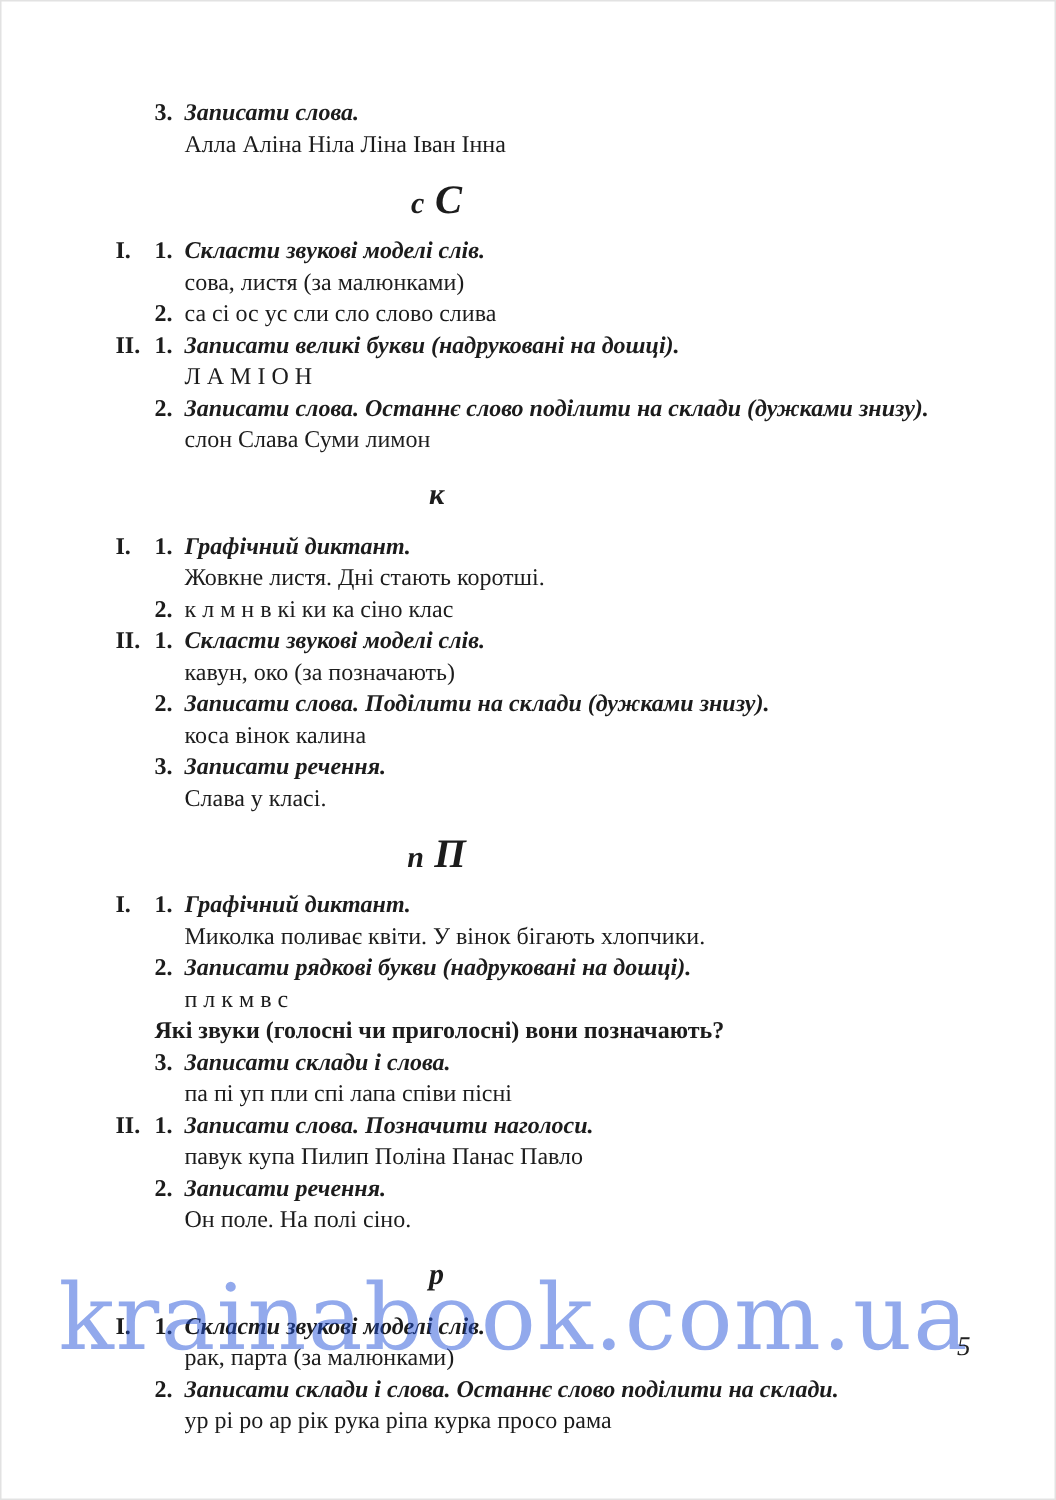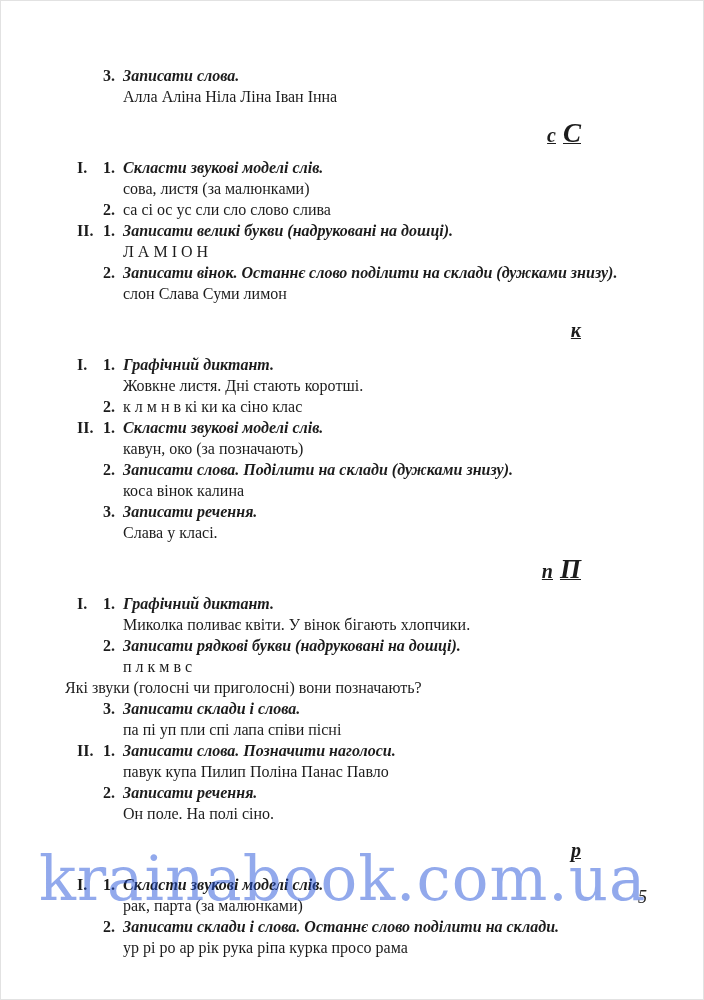--- a/index.html
+++ b/index.html
@@ -29,34 +29,33 @@
     position: absolute; left: 76px;
     font-weight: bold;
   }
   .line .num {
     position: absolute; left: 102px;
     font-weight: bold;
   }
   .line .b  { font-weight: bold; font-style: italic; }
   .line .it { font-weight: bold; font-style: italic; }
   .line.question {
-    padding-left: 64px;
-    font-weight: normal;
+    padding-left: 102px;
+    font-weight: bold;
   }
   .heading {
     width: 580px;
-    text-align: right;
+    text-align: center;
     font-weight: bold;
     font-style: italic;
     height: 32px;
     line-height: 32px;
     margin: 10px 0 8px 0;
     padding: 0;
     white-space: nowrap;
-    text-decoration: underline;
   }
   .heading .lower { font-size: 20px; }
   .heading .upper { font-size: 27px; margin-left: 7px; }
   .watermark {
     position: absolute;
     left: 38px; top: 842px;
     font-family: "DejaVu Serif", serif;
     font-size: 61px;
     color: #1d4ed8;
     opacity: 0.48;
@@ -78,21 +77,21 @@
 <div class="page">
   <div>
       <div class="line task"><span class="num">3.</span><span class="body"><span class="b">Записати слова.</span></span></div>
       <div class="line content"><span>Алла Аліна Ніла Ліна Іван Інна</span></div>
       <div class="line heading"><span class="lower">с</span><span class="upper">С</span></div>
       <div class="line task"><span class="roman">I.</span><span class="num">1.</span><span class="body"><span class="b">Скласти звукові моделі слів.</span></span></div>
       <div class="line content"><span>сова, листя (за малюнками)</span></div>
       <div class="line task"><span class="num">2.</span><span class="body"><span>са сі ос ус сли сло слово слива</span></span></div>
       <div class="line task"><span class="roman">II.</span><span class="num">1.</span><span class="body"><span class="b">Записати великі букви </span><span class="it">(надруковані на дошці)</span><span class="b">.</span></span></div>
       <div class="line content"><span>Л А М І О Н</span></div>
-      <div class="line task"><span class="num">2.</span><span class="body"><span class="b">Записати вінок. Останнє слово поділити на склади </span><span class="it">(дужками знизу)</span><span class="b">.</span></span></div>
+      <div class="line task"><span class="num">2.</span><span class="body"><span class="b">Записати слова. Останнє слово поділити на склади </span><span class="it">(дужками знизу)</span><span class="b">.</span></span></div>
       <div class="line content"><span>слон Слава Суми лимон</span></div>
       <div class="line heading"><span class="lower">к</span></div>
       <div class="line task"><span class="roman">I.</span><span class="num">1.</span><span class="body"><span class="b">Графічний диктант.</span></span></div>
       <div class="line content"><span>Жовкне листя. Дні стають коротші.</span></div>
       <div class="line task"><span class="num">2.</span><span class="body"><span>к л м н в кі ки ка сіно клас</span></span></div>
       <div class="line task"><span class="roman">II.</span><span class="num">1.</span><span class="body"><span class="b">Скласти звукові моделі слів.</span></span></div>
       <div class="line content"><span>кавун, око (за позначають)</span></div>
       <div class="line task"><span class="num">2.</span><span class="body"><span class="b">Записати слова. Поділити на склади </span><span class="it">(дужками знизу)</span><span class="b">.</span></span></div>
       <div class="line content"><span>коса вінок калина</span></div>
       <div class="line task"><span class="num">3.</span><span class="body"><span class="b">Записати речення.</span></span></div>

